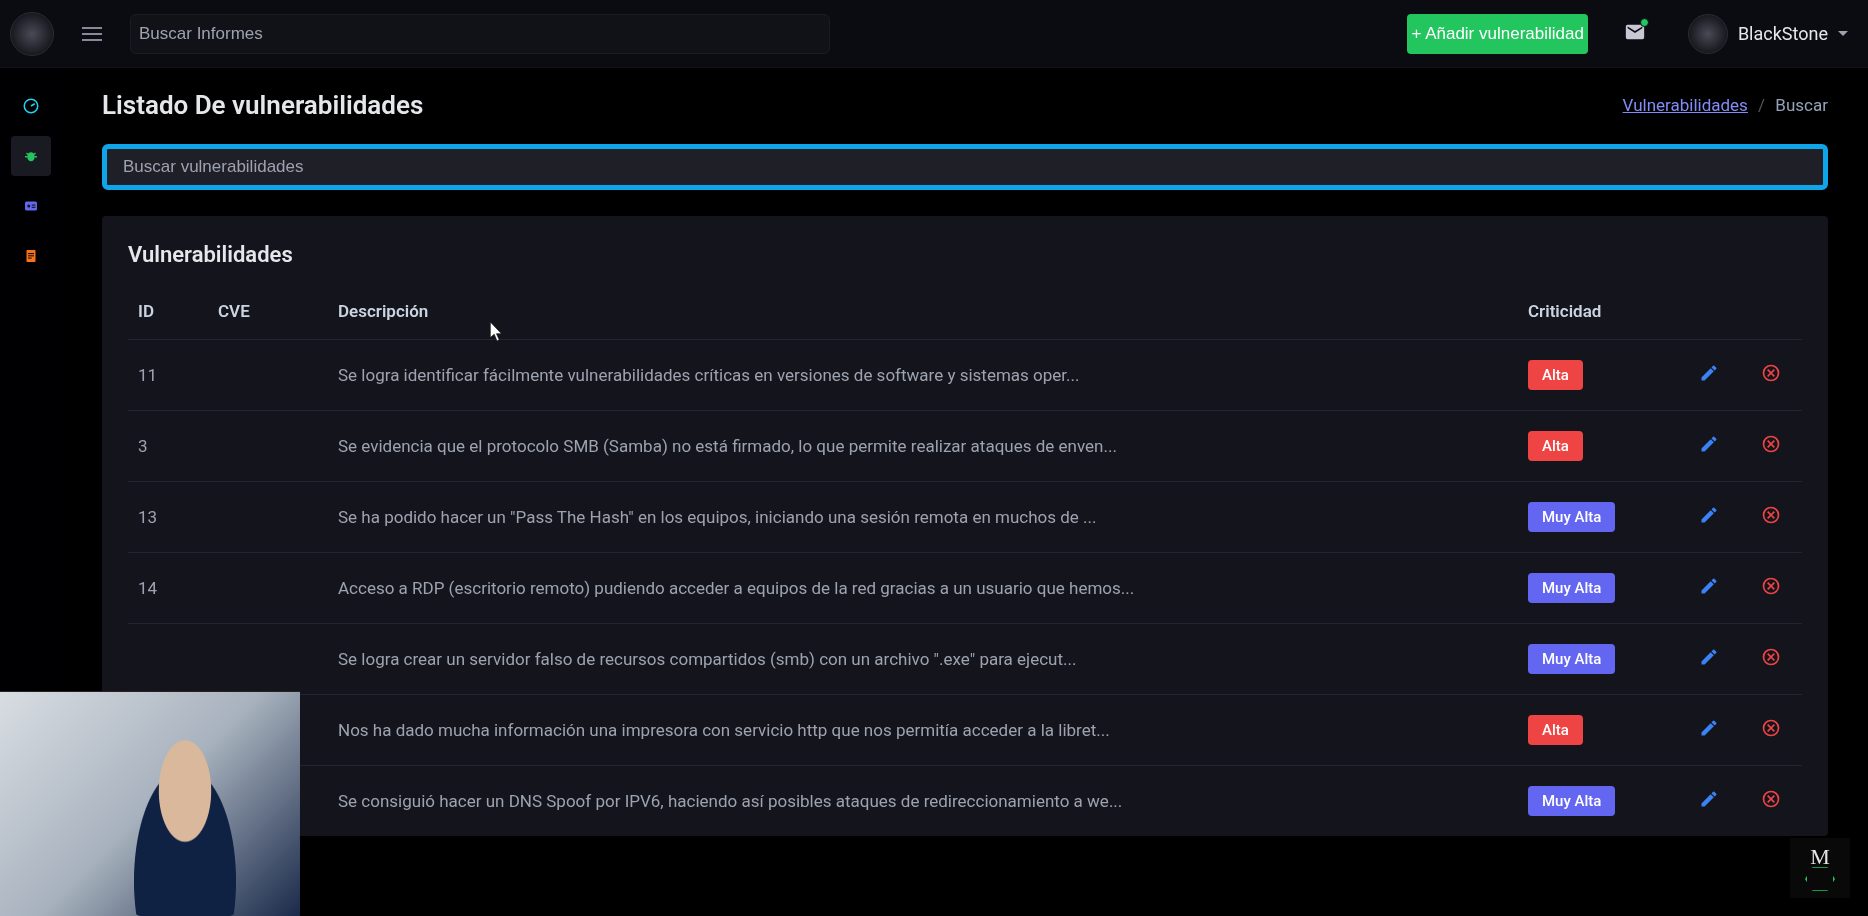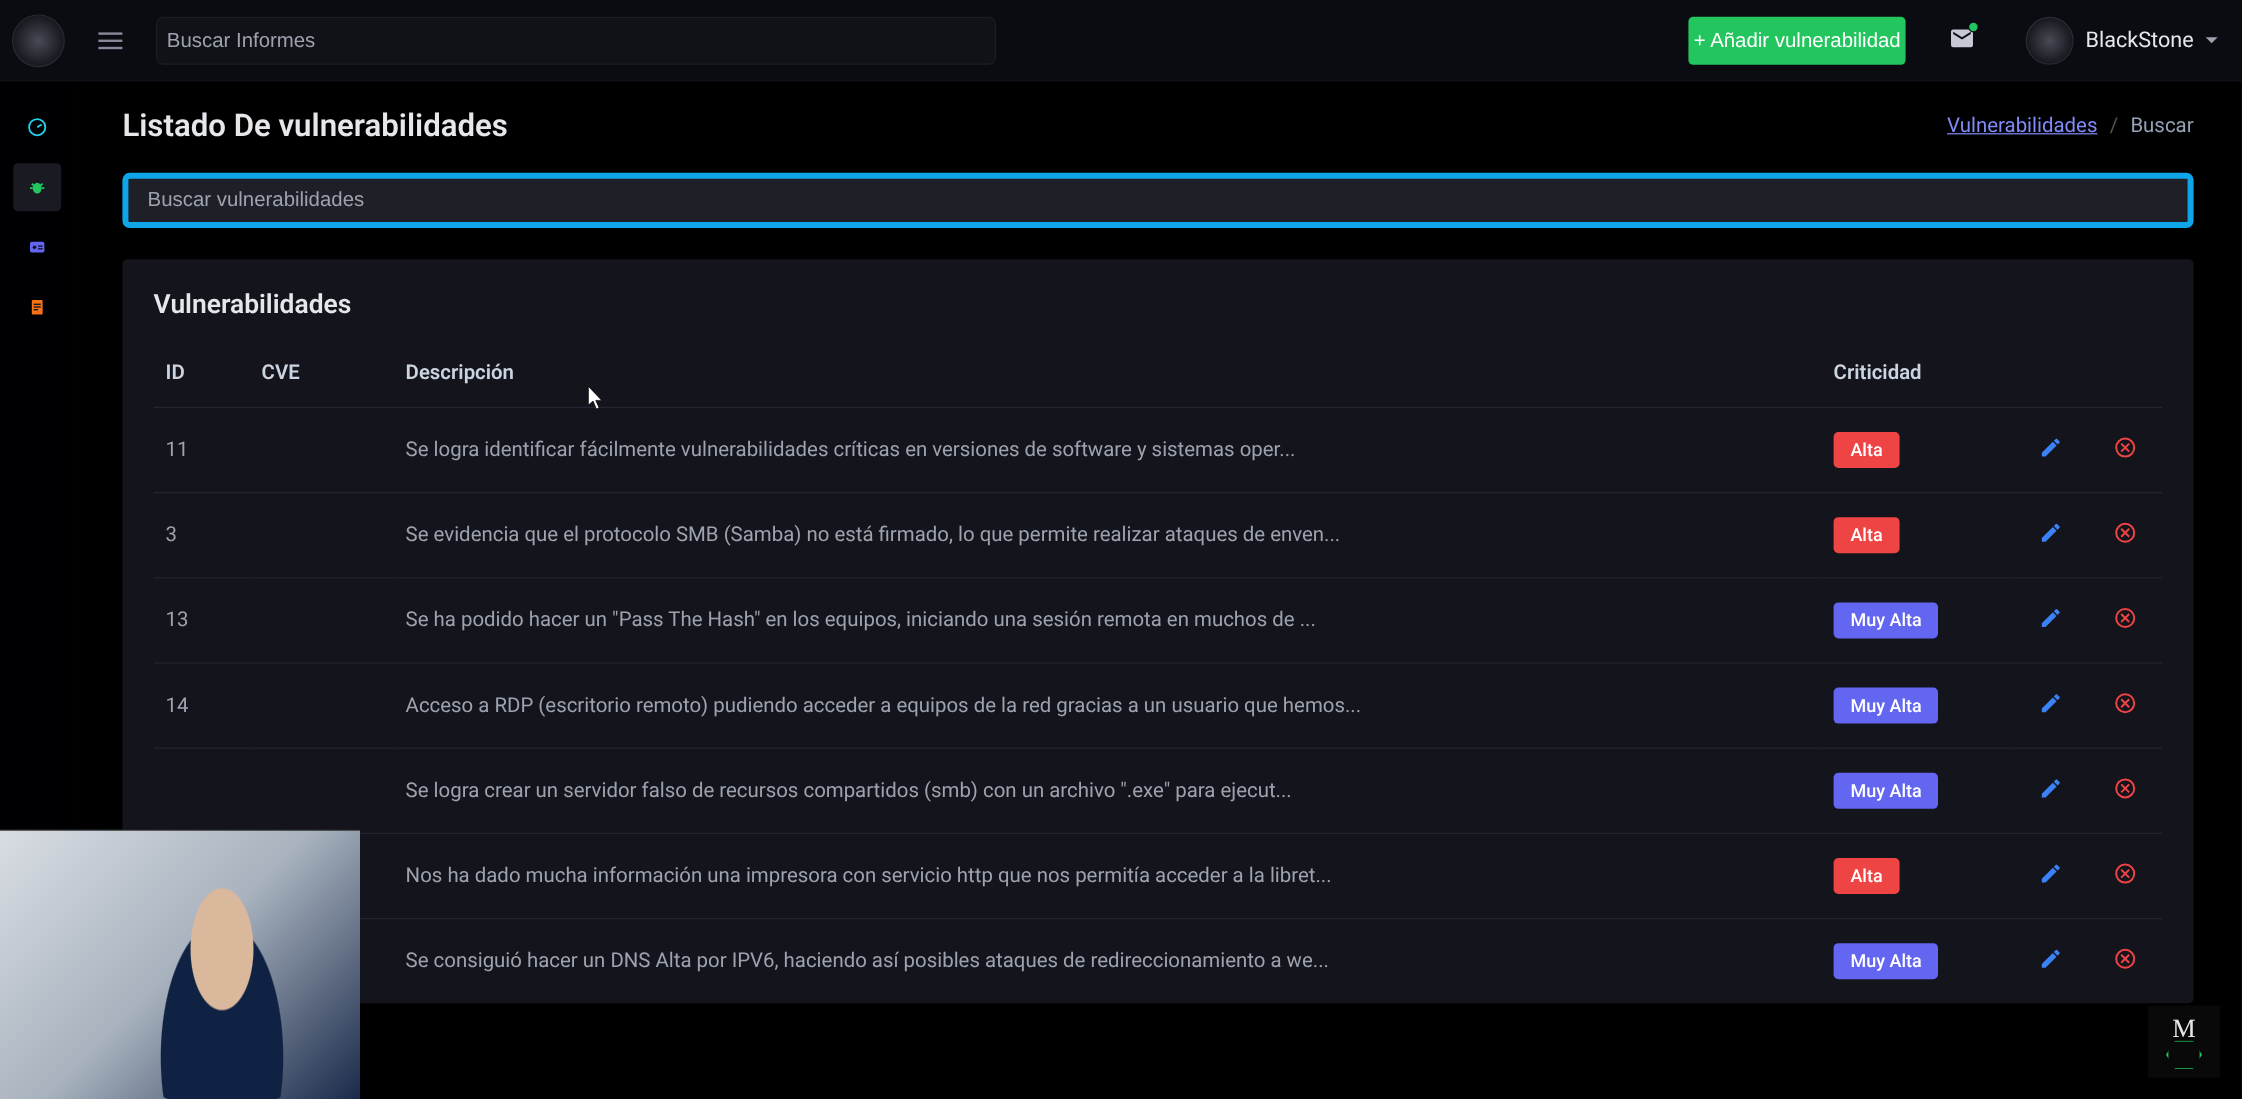--- a/index.html
+++ b/index.html
@@ -432,21 +432,21 @@
               <td class="col-act2"><span class="icon-btn">
                   <svg viewBox="0 0 24 24">
                     <circle cx="12" cy="12" r="9" fill="none" class="del-i" stroke-width="2"></circle>
                     <path d="M8 8 L16 16 M16 8 L8 16" class="del-i" stroke-width="2"></path>
                   </svg>
                 </span></td>
             </tr>
             <tr>
               <td class="col-id"></td>
               <td class="col-cve"></td>
-              <td class="col-desc">Se consiguió hacer un DNS Alta por IPV6, haciendo así posibles ataques de redireccionamiento a we...</td>
+              <td class="col-desc">Se consiguió hacer un DNS Spoof por IPV6, haciendo así posibles ataques de redireccionamiento a we...</td>
               <td class="col-crit"><span class="badge badge-muyalta">Muy Alta</span></td>
               <td class="col-act1"><span class="icon-btn">
                   <svg viewBox="0 0 24 24">
                     <path class="edit-i" d="M3 17.25V21h3.75l11-11-3.75-3.75-11 11zM20.7 7.05a1 1 0 0 0 0-1.41l-2.34-2.34a1 1 0 0 0-1.41 0L15 5.25 18.75 9l1.95-1.95z"></path>
                   </svg>
                 </span></td>
               <td class="col-act2"><span class="icon-btn">
                   <svg viewBox="0 0 24 24">
                     <circle cx="12" cy="12" r="9" fill="none" class="del-i" stroke-width="2"></circle>
                     <path d="M8 8 L16 16 M16 8 L8 16" class="del-i" stroke-width="2"></path>

